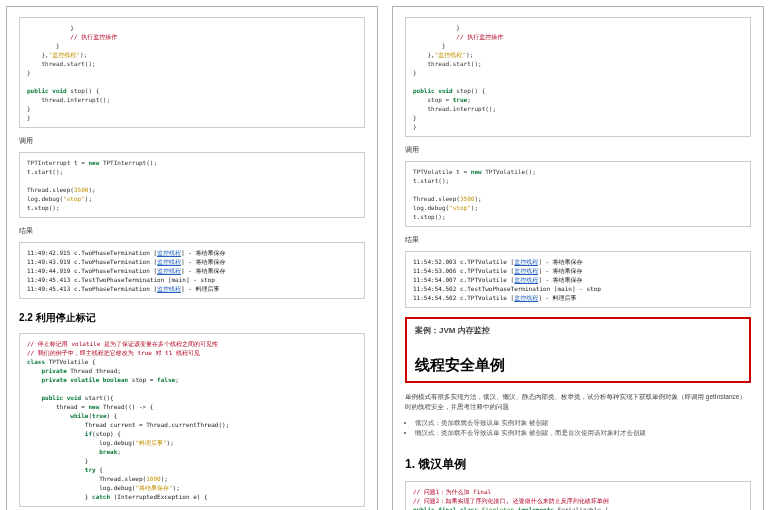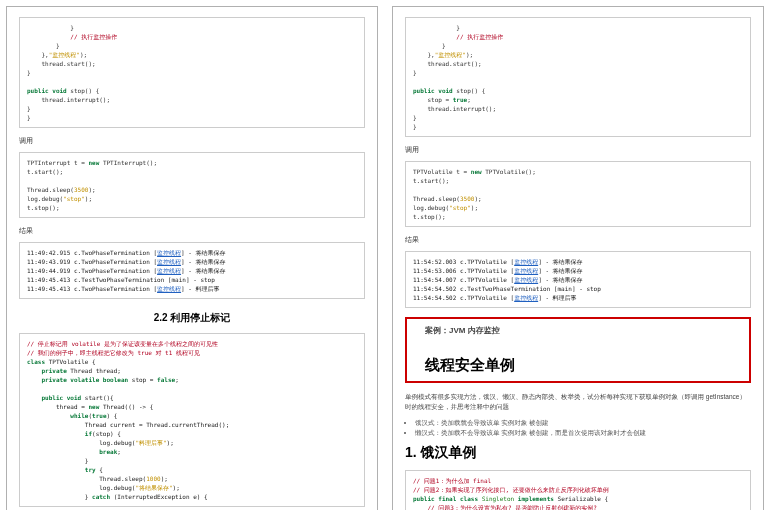--- a/index.html
+++ b/index.html
@@ -27,25 +27,25 @@
     background: #fff;
     padding: 5px 7px;
     font-family: Consolas, monospace;
     font-size: 6px;
     line-height: 1.5;
     color: #222;
     white-space: pre;
     overflow: hidden;
   }
   .label { font-size: 7px; color: #333; margin-top: 2px; }
-  .h3 { font-size: 10px; font-weight: bold; margin: 6px 0 2px; color: #000; text-align: center; }
-  .h4 { font-size: 14px; font-weight: bold; margin: 0 0 2px; color: #000; }
+  .h3 { font-size: 10px; font-weight: bold; margin: 6px 0 2px; color: #000; }
+  .h4 { font-size: 12px; font-weight: bold; margin: 12px 0 2px; color: #000; }
   .highlight-box {
     border: 2px solid #c00;
-    padding: 6px 18px;
+    padding: 6px 8px;
     margin: 3px 0;
   }
   .hb-sub { font-size: 8px; font-weight: bold; color: #444; }
   .hb-title { font-size: 15px; font-weight: bold; color: #000; margin-top: 20px; }
   .para { font-size: 6.5px; color: #444; line-height: 1.5; }
   .bullets { padding-left: 10px; }
   .bullets li { font-size: 6.5px; color: #555; line-height: 1.6; list-style: disc; }
   
   .kw { color: #0a7a3a; font-weight: bold; }
   .str { color: #c09000; }

